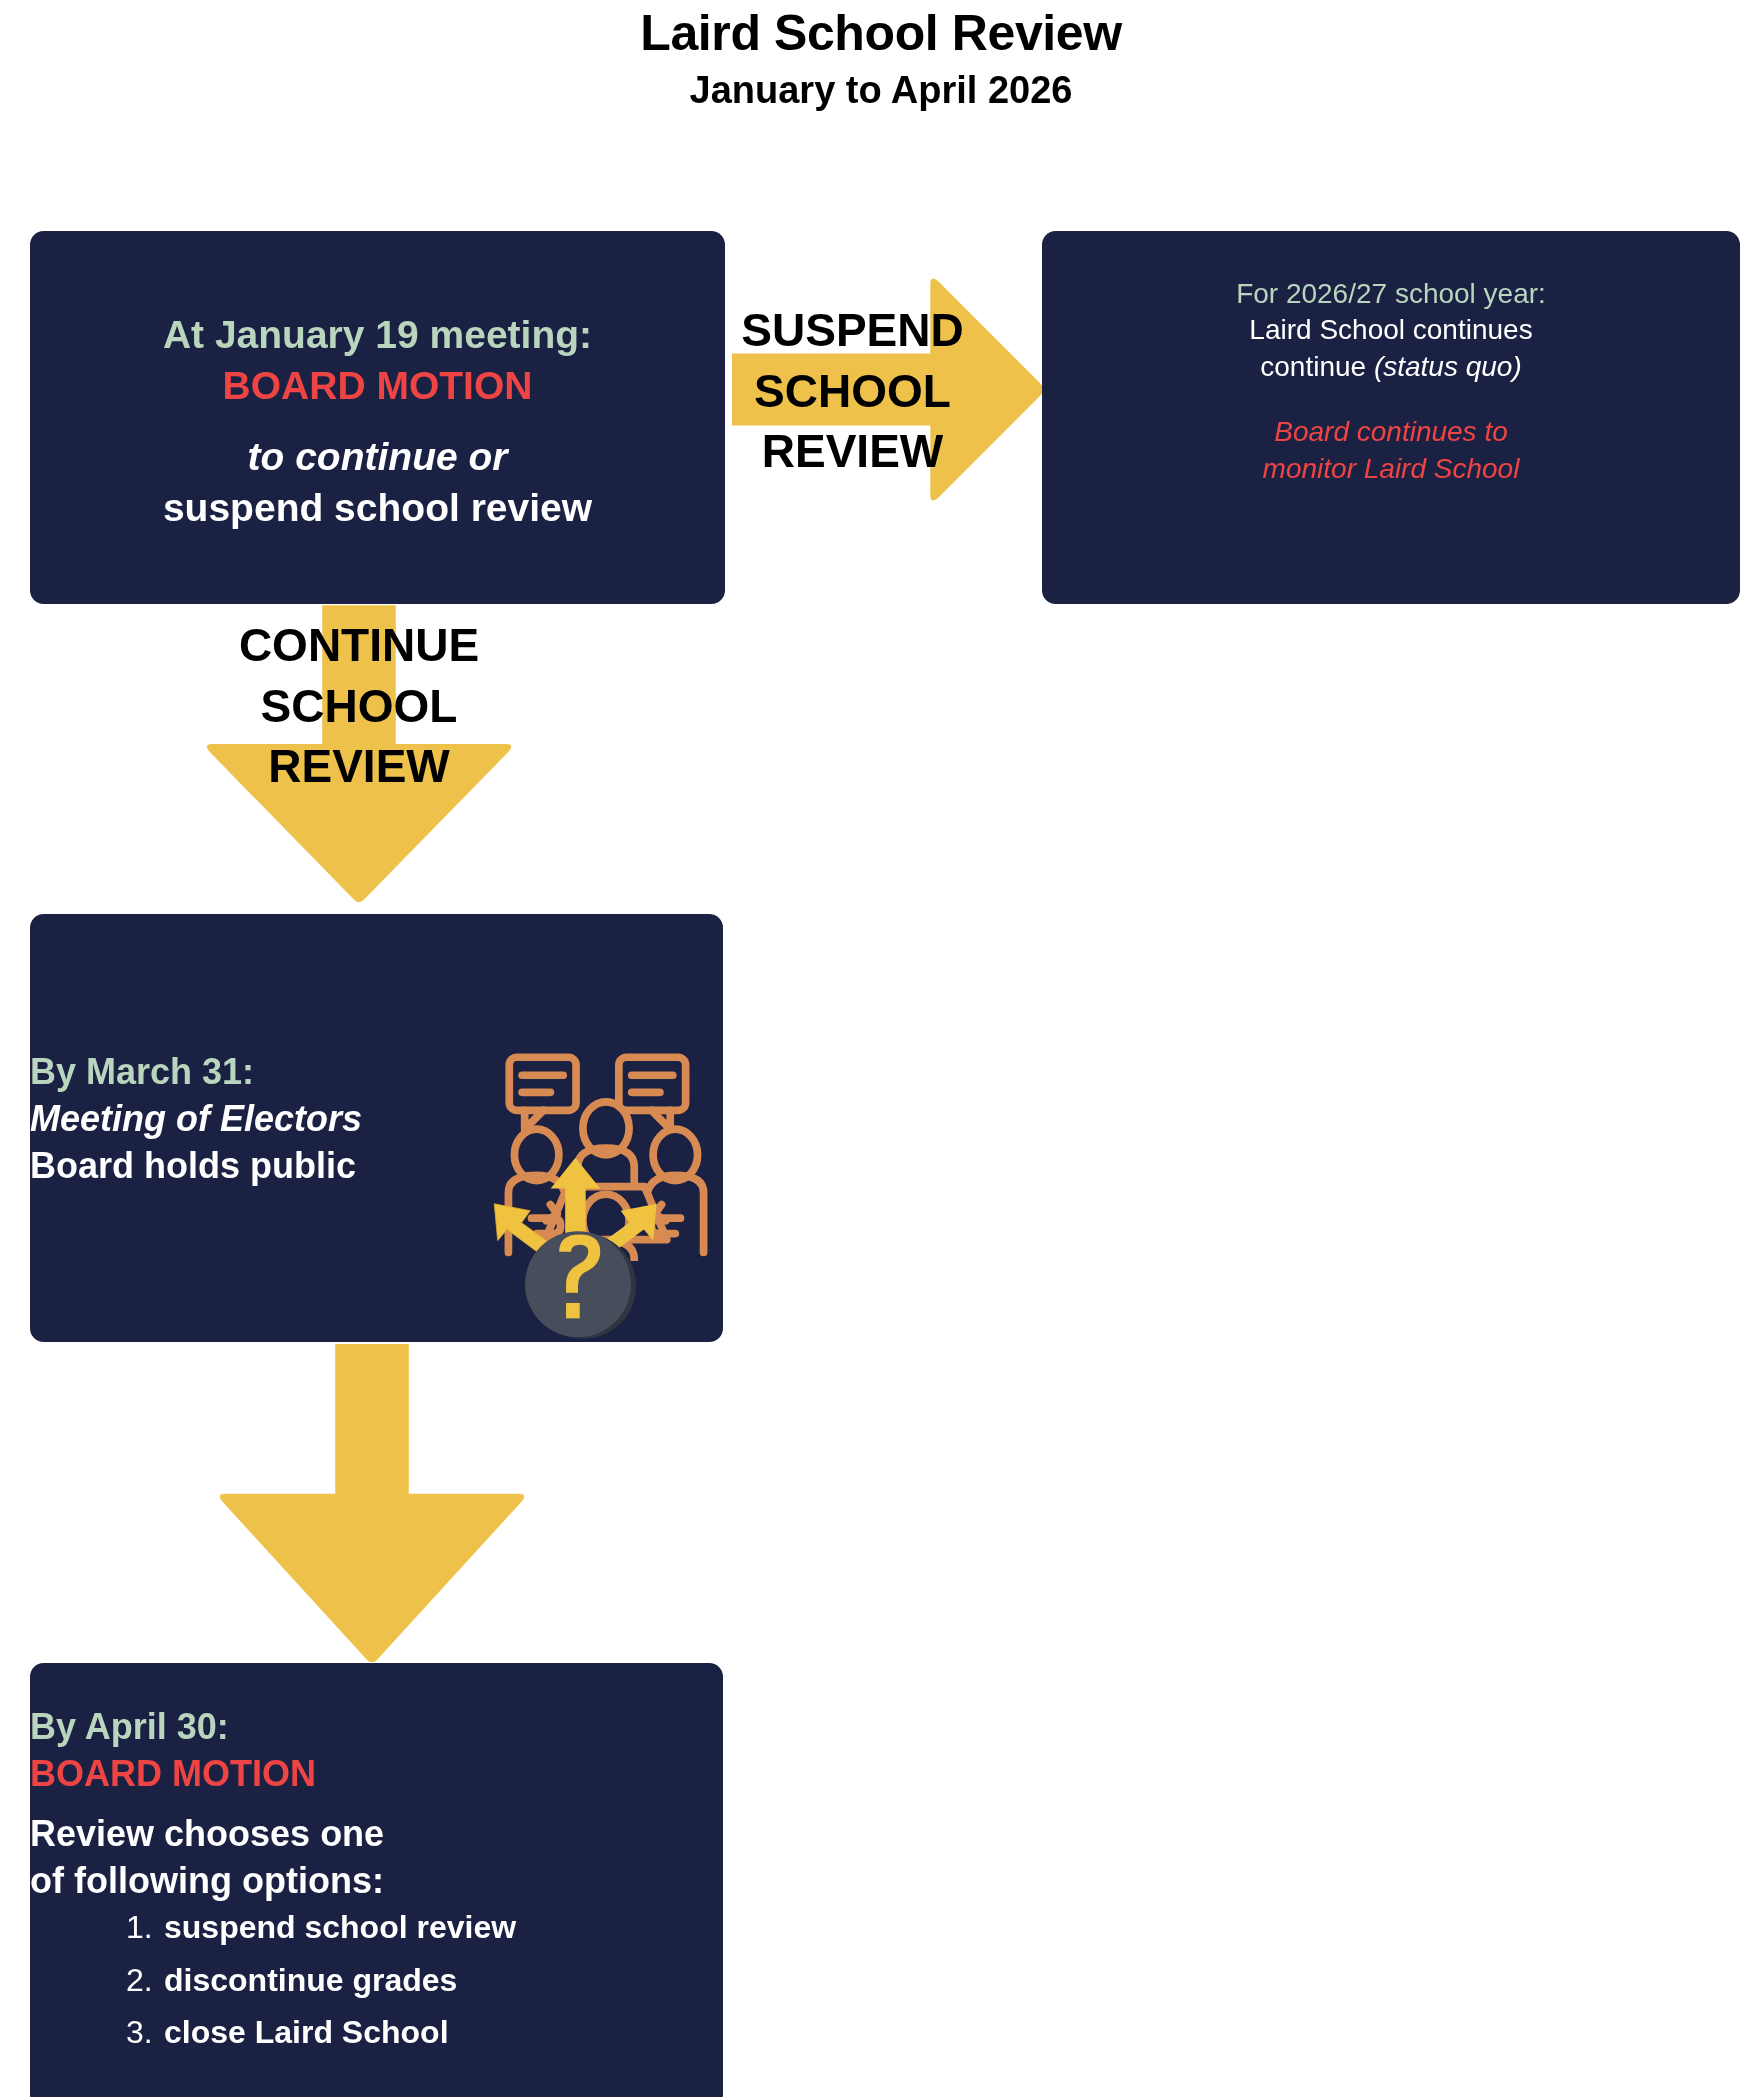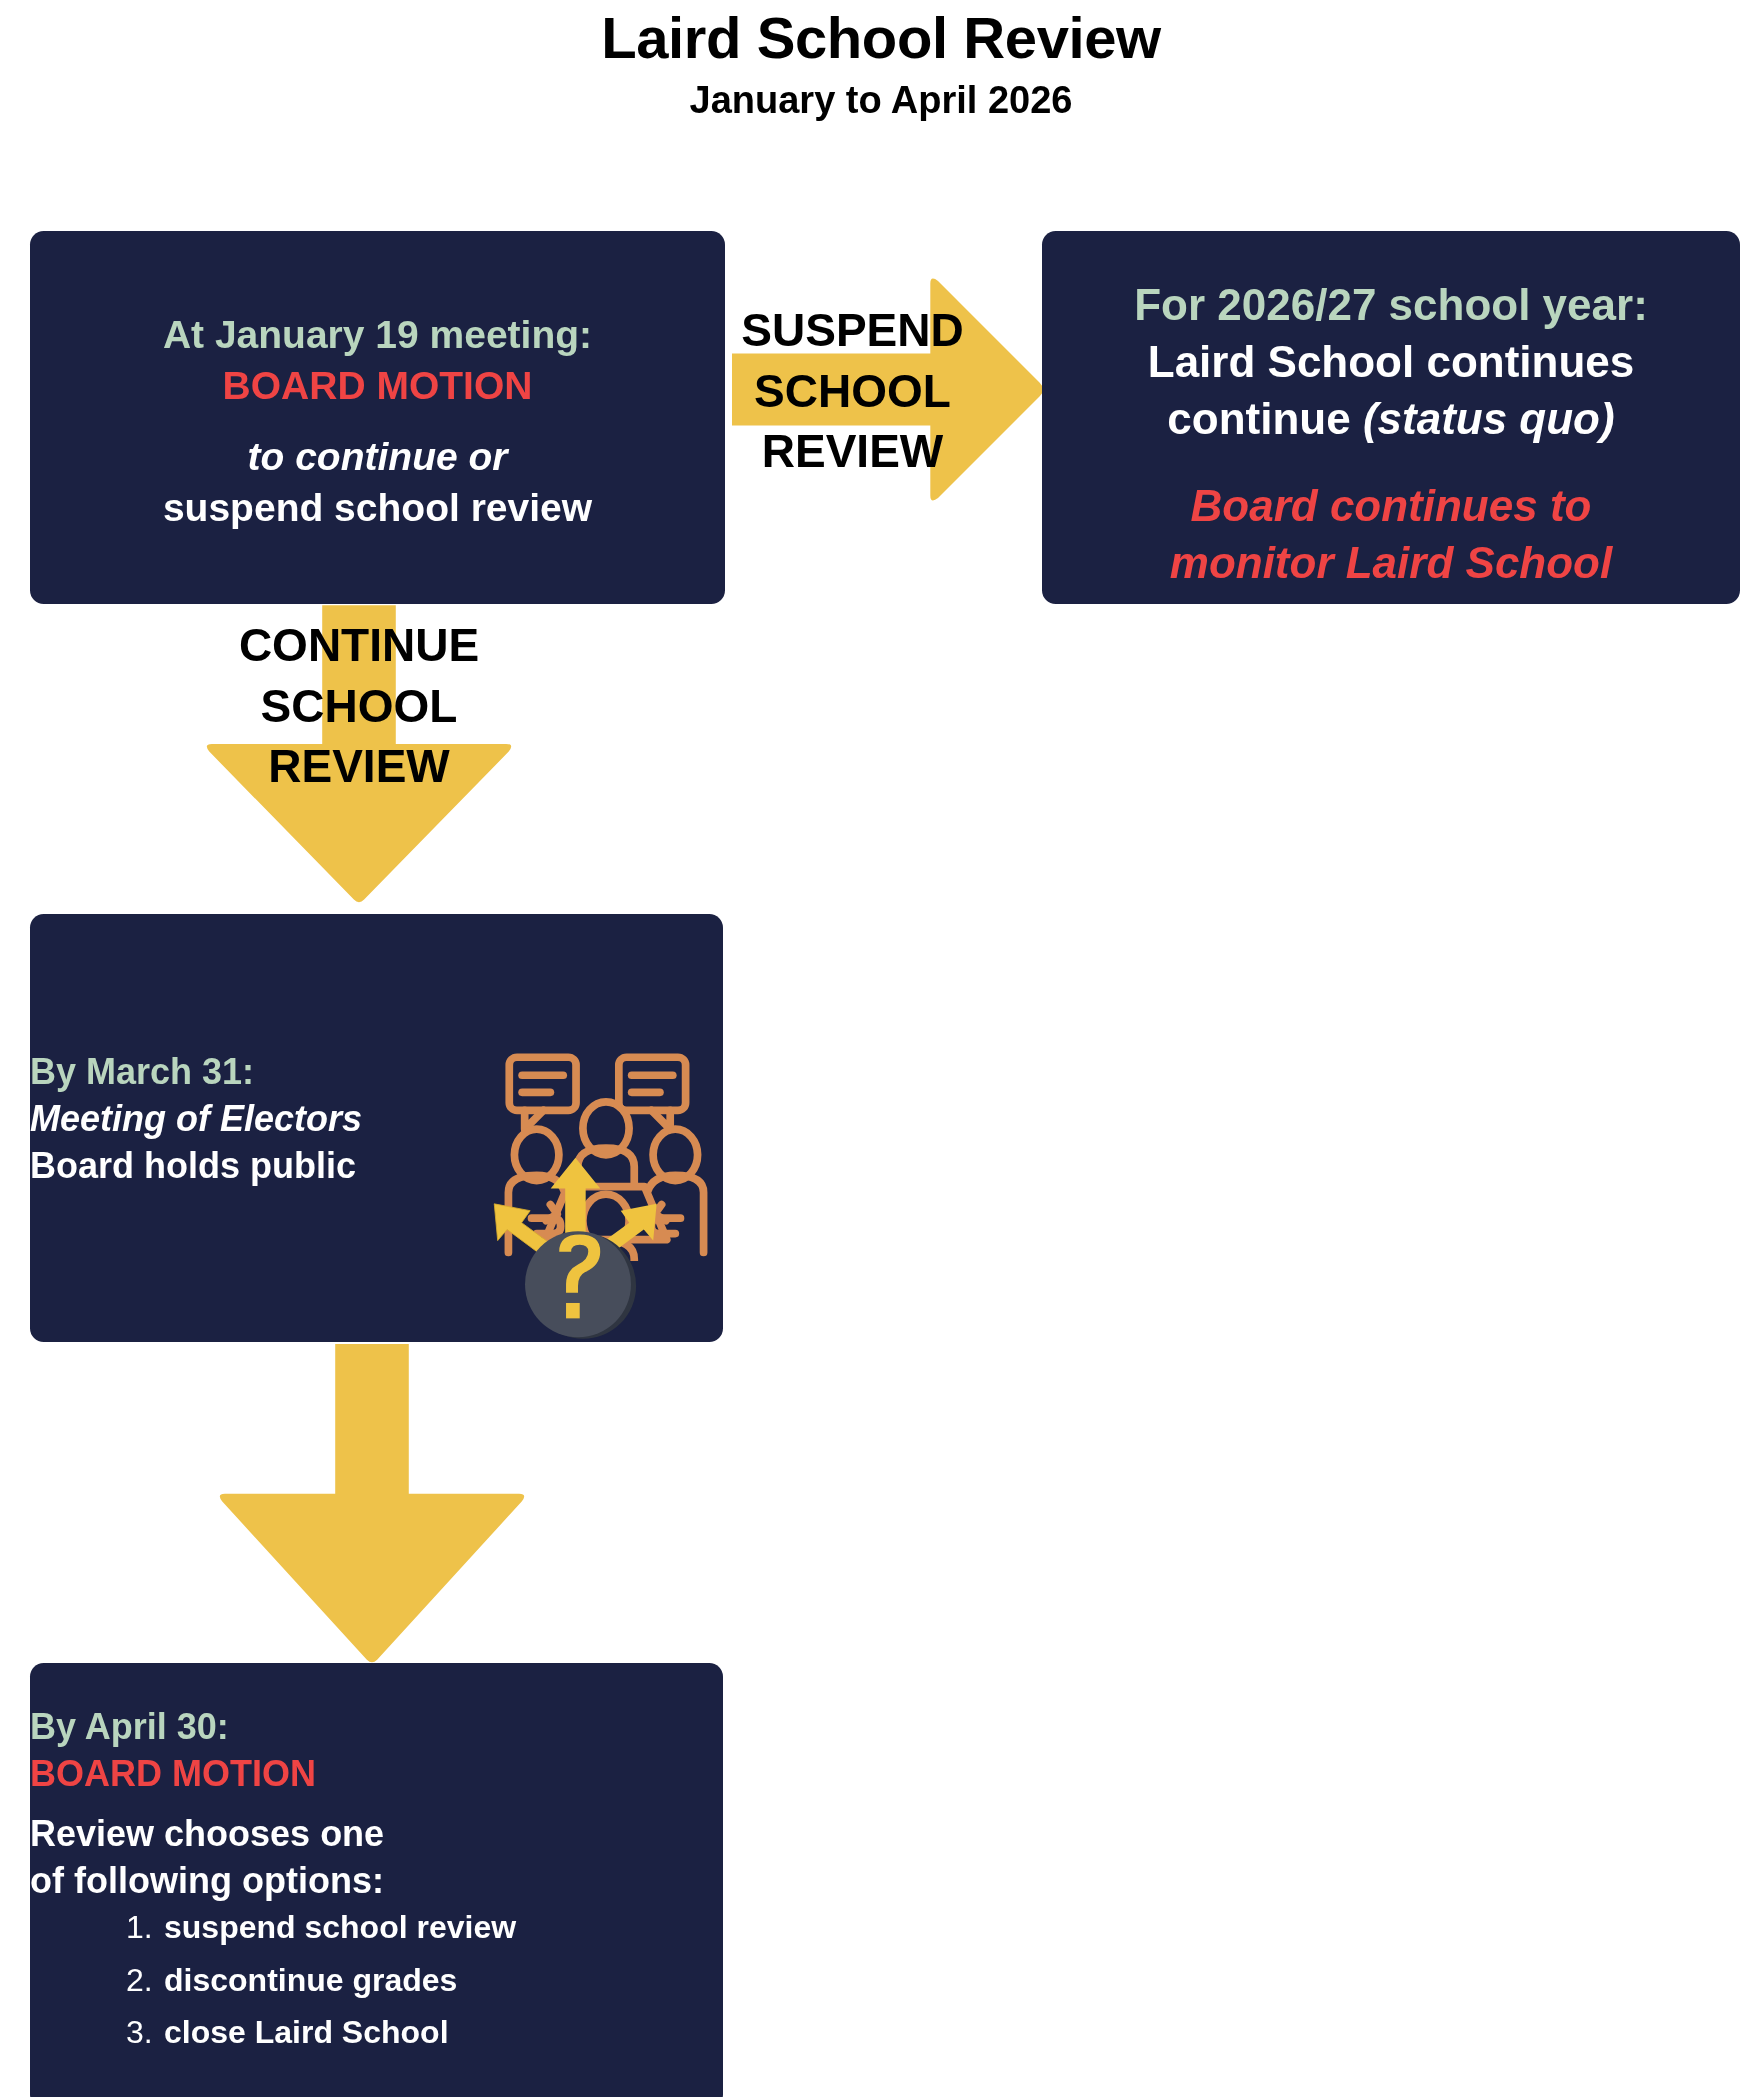--- a/index.html
+++ b/index.html
@@ -18,21 +18,21 @@
 
   
   .title-block {
     position: absolute;
     top: 0;
     left: 0;
     width: 1762px;
     text-align: center;
   }
   .main-title {
-    font-size: 58px;
+    font-size: 50px;
     font-weight: 800;
     color: #000000;
     letter-spacing: -0.4px;
     margin: 0;
     padding-top: 5.1px;
     line-height: 1.15;
   }
   .sub-title {
     font-size: 38px;
     font-weight: 800;
@@ -66,21 +66,21 @@
 
   
   #card-board-motion { left: 30px; top: 231px; width: 695px; height: 373px; }
   #card-board-motion .card-inner { top: 79px; }
   #card-board-motion .line { font-size: 39px; font-weight: 700; }
   #card-board-motion .line-mt { margin-top: 20.5px; font-style: italic; }
 
   
   #card-status-quo { left: 1042px; top: 231px; width: 698px; height: 373px; }
   #card-status-quo .card-inner { top: 45px; padding: 0 46px; }
-  #card-status-quo .line { font-size: 44px; font-weight: 700; }
+  #card-status-quo .line { font-size: 28px; font-weight: 400; }
   #card-status-quo .gap { height: 29px; }
 
   
   #card-electors { left: 30px; top: 914px; width: 693px; height: 428px; }
   #card-electors .electors-body {
     position: absolute;
     top: 135px;
     left: 0;
     width: 475px;
     text-align: left;

